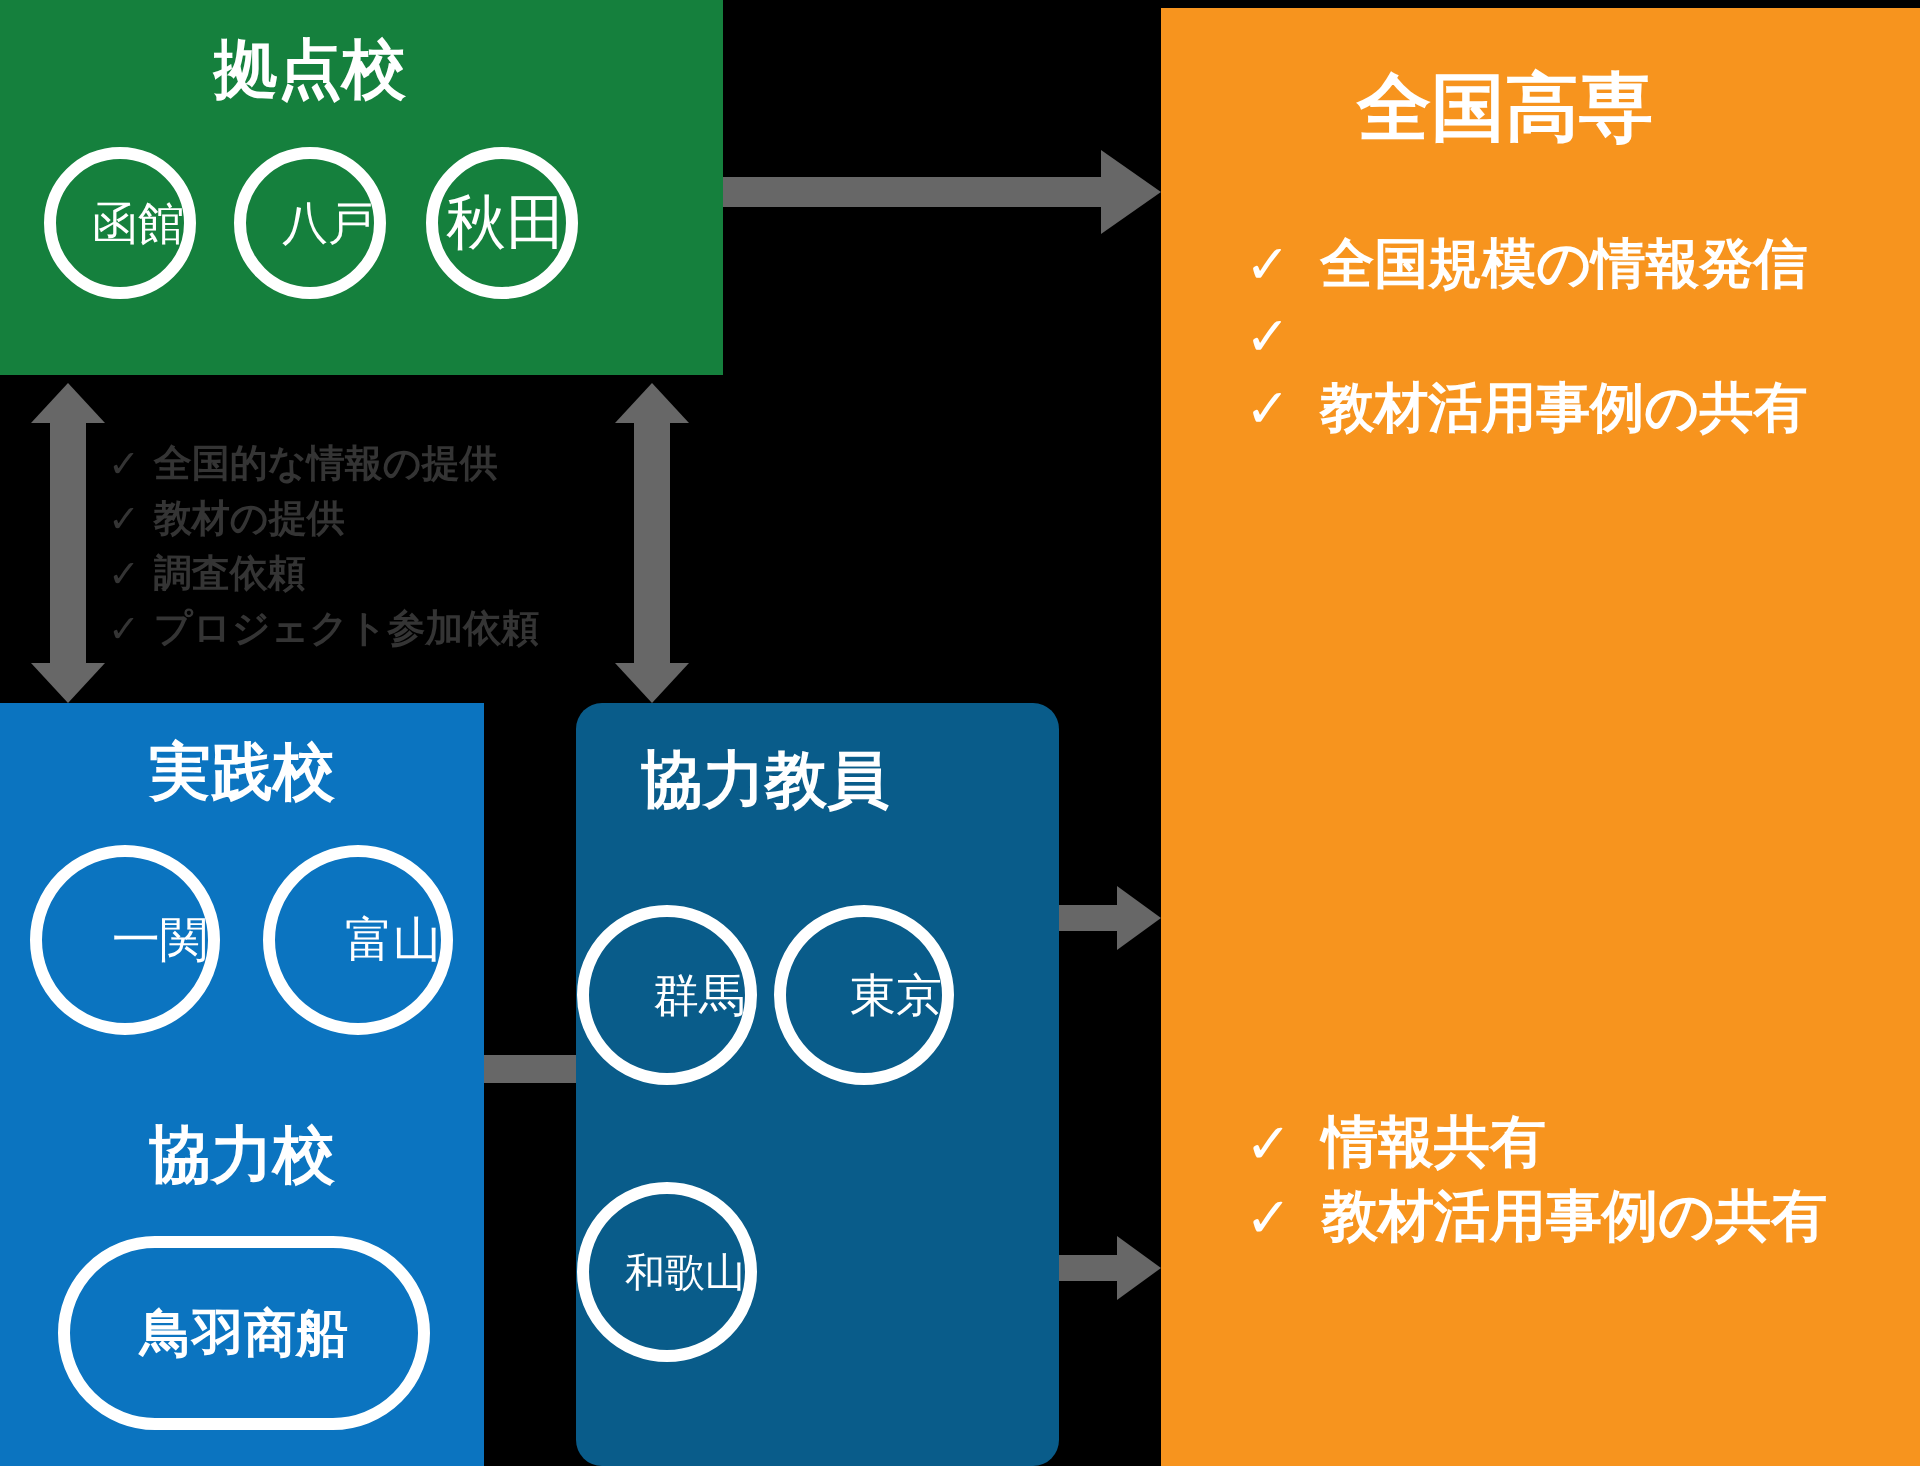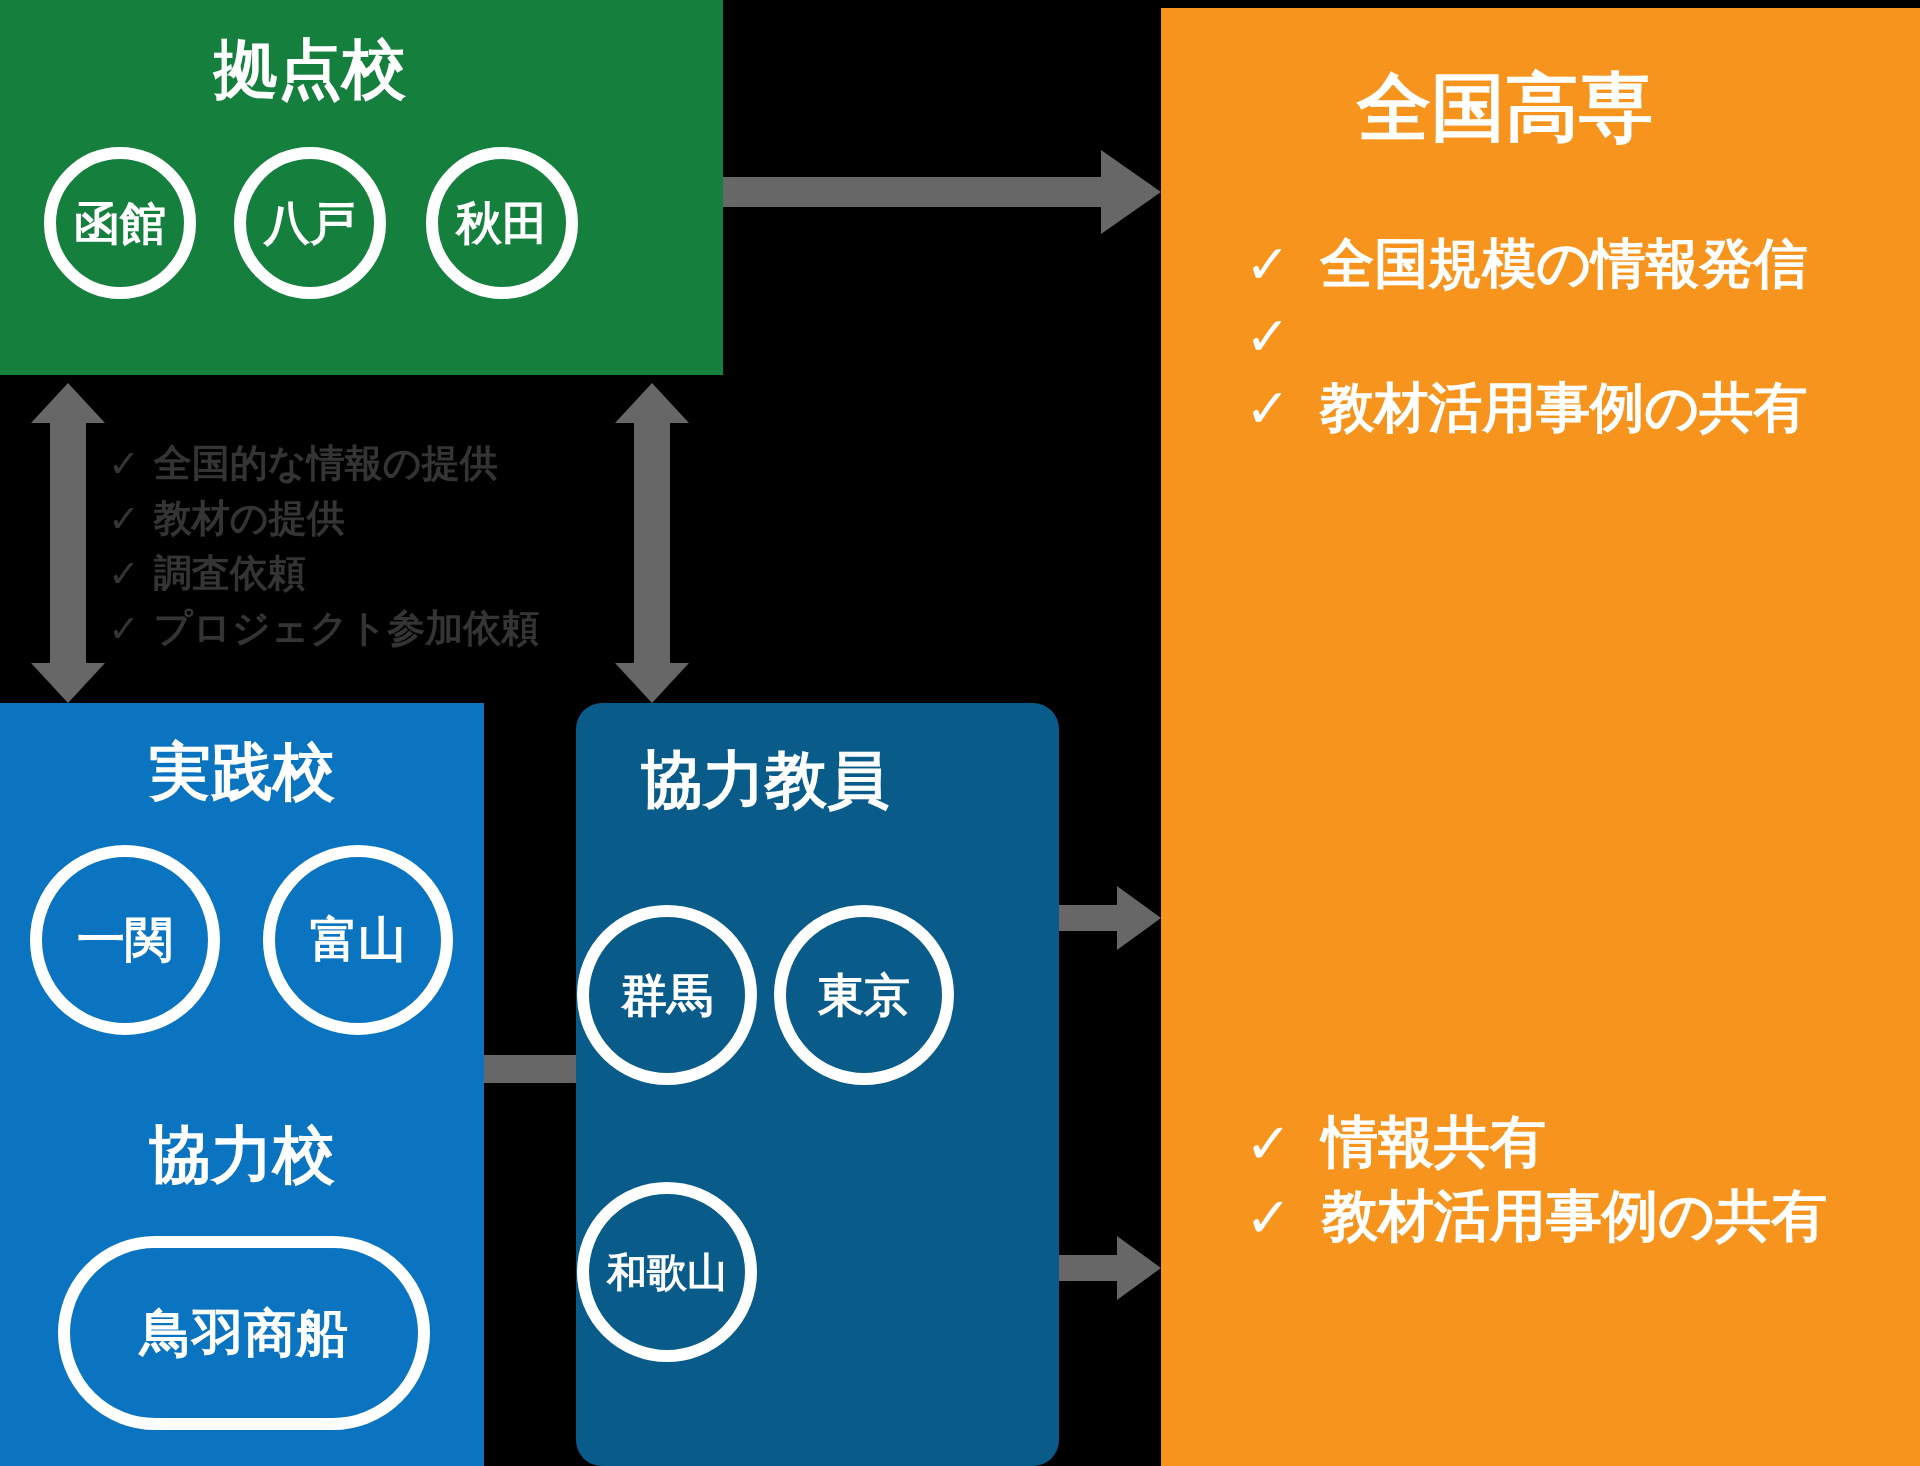--- a/index.html
+++ b/index.html
@@ -11,22 +11,22 @@
   .box.green{background:#15803d;}
   .box.orange{background:#F7941E;}
   .box.lblue{background:#0B74C0;}
   .box.dblue{background:#095C8A;}
   .title{
     position:absolute;color:#fff;font-weight:bold;white-space:nowrap;
     transform:translate(-50%,-50%);line-height:1;
   }
   .circle{
     position:absolute;box-sizing:border-box;border:12px solid #fff;border-radius:50%;
-    display:flex;align-items:center;justify-content:center;
-    color:#fff;font-weight:bold;white-space:nowrap;line-height:1;
+    display:flex;align-items:center;justify-content:flex-end;
+    color:#fff;font-weight:normal;white-space:nowrap;line-height:1;
   }
   .pill{
     position:absolute;box-sizing:border-box;border:12px solid #fff;border-radius:110px;
     display:flex;align-items:center;justify-content:center;
     color:#fff;font-weight:bold;white-space:nowrap;line-height:1;
   }
   .checklist{position:absolute;display:flex;flex-direction:column;}
   .check-row{display:flex;align-items:center;}
   .check-row .chk{flex:0 0 auto;}
   .checklist.white{color:#fff;font-weight:bold;}
@@ -46,21 +46,21 @@
 <div class="stage">
 
   <div class="box green" style="left:0;top:8;width:723px;height:375px;">
     <div class="title" style="left:310px;top:69px;font-size:64px;">拠点校</div>
     <div class="circle" style="left:44px;top:147px;width:152px;height:152px;font-size:46px;">
       <span>函館</span>
     </div>
     <div class="circle" style="left:234px;top:147px;width:152px;height:152px;font-size:46px;">
       <span>八戸</span>
     </div>
-    <div class="circle" style="left:426px;top:147px;width:152px;height:152px;font-size:46px;">
+    <div class="circle" style="left:426px;top:147px;width:152px;height:152px;font-size:60px;">
       <span>秋田</span>
     </div>
   </div>
 
   <div class="box orange" style="left:1161px;top:8px;width:759px;height:1458px;">
     <div class="title" style="left:344px;top:100px;font-size:74px;">全国高専</div>
 
     <div class="checklist white" style="left:84px;top:220px;font-size:54px;">
       <div class="check-row" style="height:72px;">
         <span class="chk" style="margin-right:30px;">✓</span>

